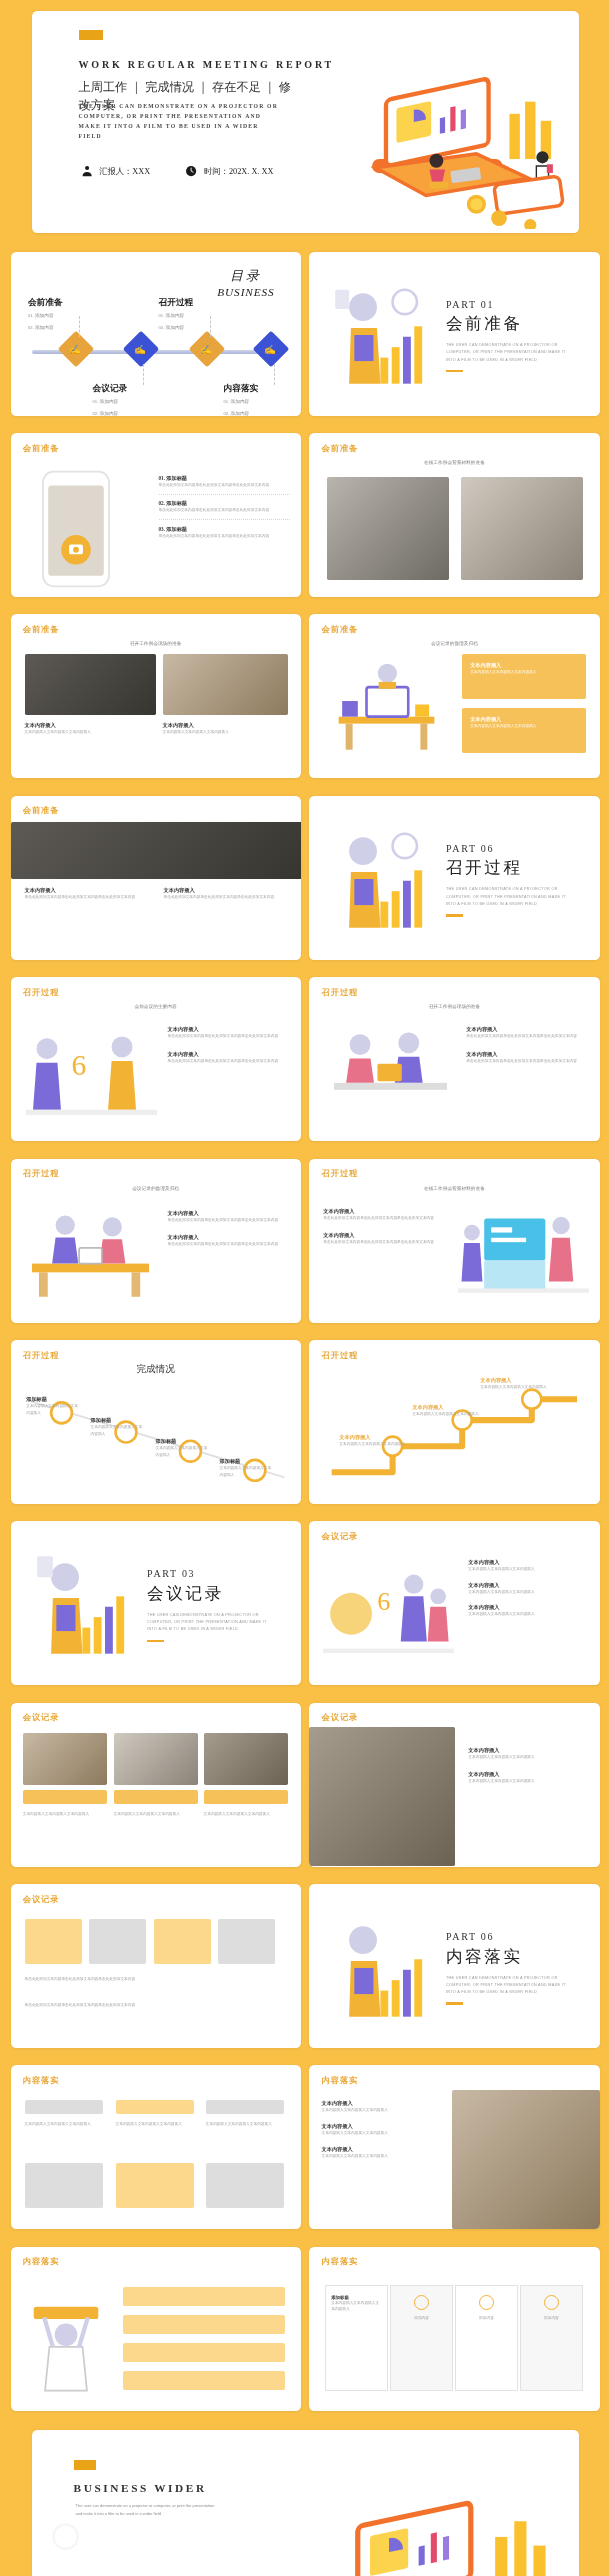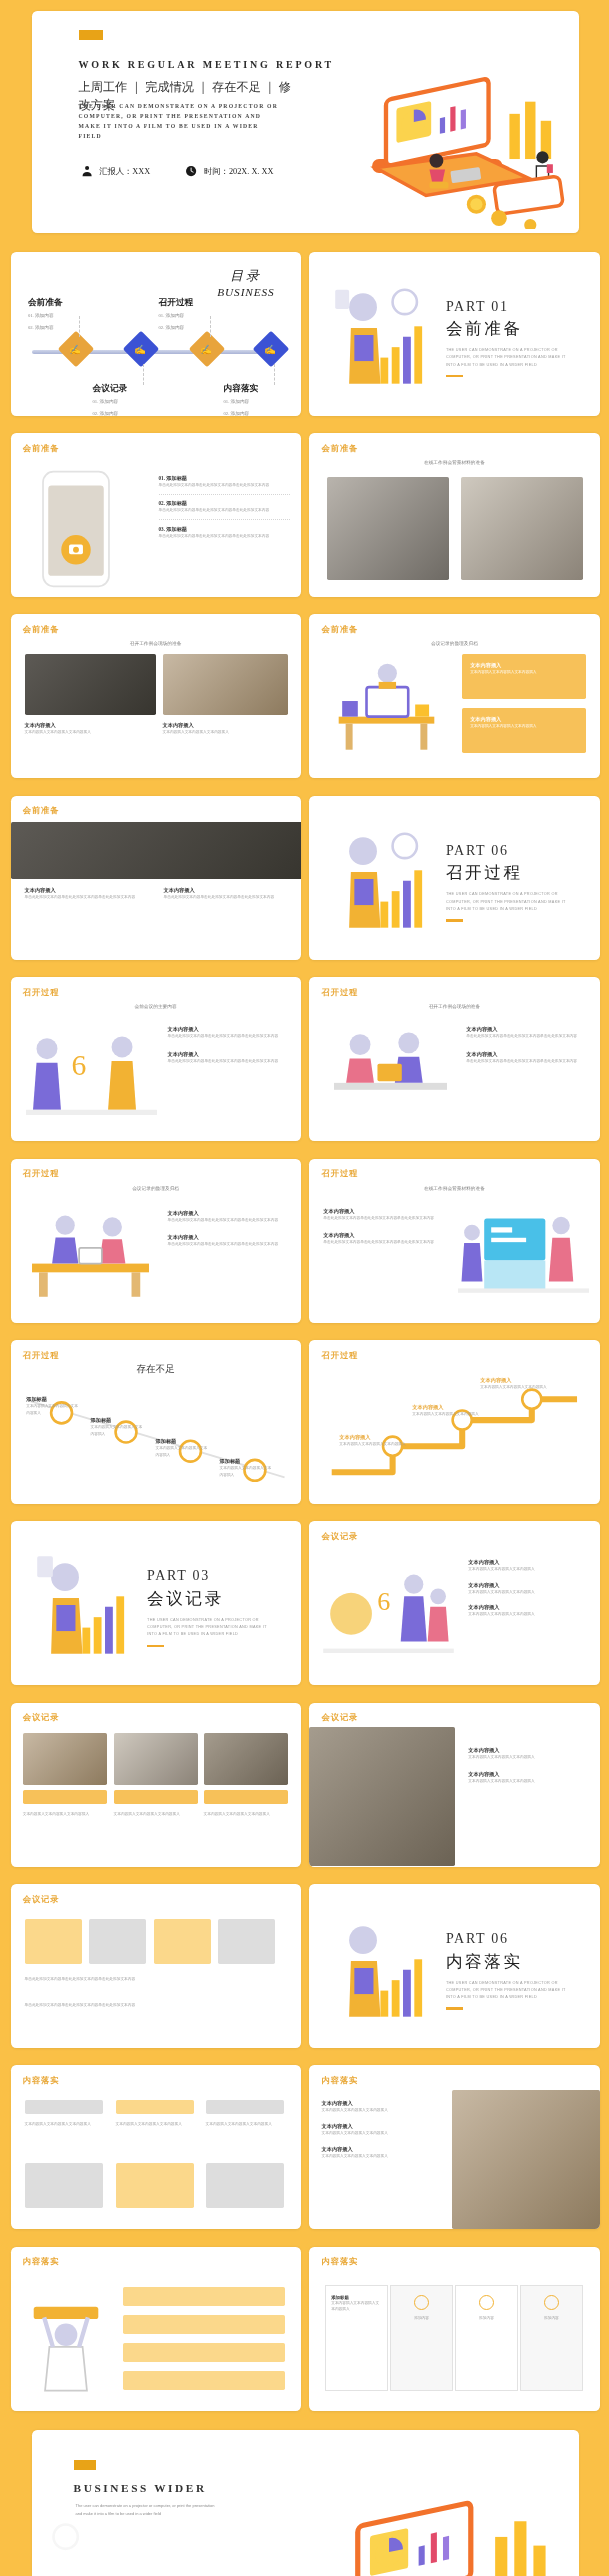--- a/index.html
+++ b/index.html
@@ -52,21 +52,21 @@
   .dia i { transform:rotate(-45deg); color:#fff; font-size:9.6px; font-style:normal; }
   .dia.o { background:#E8A43C; }
   .dia.b { background:#3B52D4; }
   .cat-lbl { position:absolute; font-family:"Liberation Serif", serif; }
   .cat-lbl .h { font-size:8.7px; font-weight:bold; color:#222; }
   .cat-lbl .l { font-size:4.7px; color:#8a8a8a; margin-top:2.6px; line-height:2; }
   .dotline { position:absolute; border-left:0.9px dashed #c9c9c9; }
 
   
   .part-wrap { position:absolute; right:22.6px; top:47px; width:131px; }
-  .part-no { font-family:"Liberation Serif", serif; font-size:14px; letter-spacing:1.7px; color:#333; }
+  .part-no { font-family:"Liberation Serif", serif; font-size:10px; letter-spacing:1.7px; color:#333; }
   .part-cn { font-family:"Liberation Serif", serif; font-size:16.6px; color:#222; margin-top:3.5px; letter-spacing:2.6px;}
   .part-en { font-size:3.8px; color:#9b9b9b; margin-top:7px; line-height:1.9; letter-spacing:0.3px;}
   .part-bar { width:17.4px; height:2.6px; background:#F0A92B; margin-top:6.1px; }
 
   
   .s-head { font-family:"Liberation Serif", serif; font-size:8.3px; color:#E9A93A;
             font-weight:bold; position:absolute; left:12.2px; top:9.6px; letter-spacing:0.9px;}
   .s-sub  { position:absolute; left:0; right:0; top:26px; text-align:center;
             font-size:4.7px; color:#7d7d7d; }
   .photo { background:#8d8d8d; border-radius:1.7px; }
@@ -426,21 +426,21 @@
         <circle cx="16" cy="36" r="9" fill="#cfcfe8"></circle>
           <path d="M7 48h18l3 44H4z" fill="#7A6BD8"></path>
         <rect x="0" y="100" width="150" height="5" fill="#eee"></rect>
       </svg>
     </div>
   </div>
 
   <div class="band row2">
     <div class="slide half">
       <div class="s-head">召开过程</div>
-      <div style="position:absolute;left:0;right:0;top:22.6px;text-align:center;font-family:'Liberation Serif',serif;font-size:9.6px;color:#333">存在不足</div>
+      <div style="position:absolute;left:0;right:0;top:22.6px;text-align:center;font-family:'Liberation Serif',serif;font-size:9.6px;color:#333">完成情况</div>
       <svg style="position:absolute;left:12.2px;top:45px;width:267px;height:108px" viewBox="0 0 306 124">
         <path d="M6 18 L300 106" stroke="#e0e0e0" stroke-width="2"></path>
         <circle cx="44" cy="32" r="12" fill="#fff" stroke="#F2B233" stroke-width="3"></circle>
         <circle cx="118" cy="54" r="12" fill="#fff" stroke="#F2B233" stroke-width="3"></circle>
         <circle cx="192" cy="76" r="12" fill="#fff" stroke="#F2B233" stroke-width="3"></circle>
         <circle cx="266" cy="98" r="12" fill="#fff" stroke="#F2B233" stroke-width="3"></circle>
       </svg>
       <div style="position:absolute;left:15.7px;top:56px;width:52px">
         <div class="tinyb">添加标题</div>
         <div class="tiny">文本内容插入文本内容插入文本内容插入</div>

